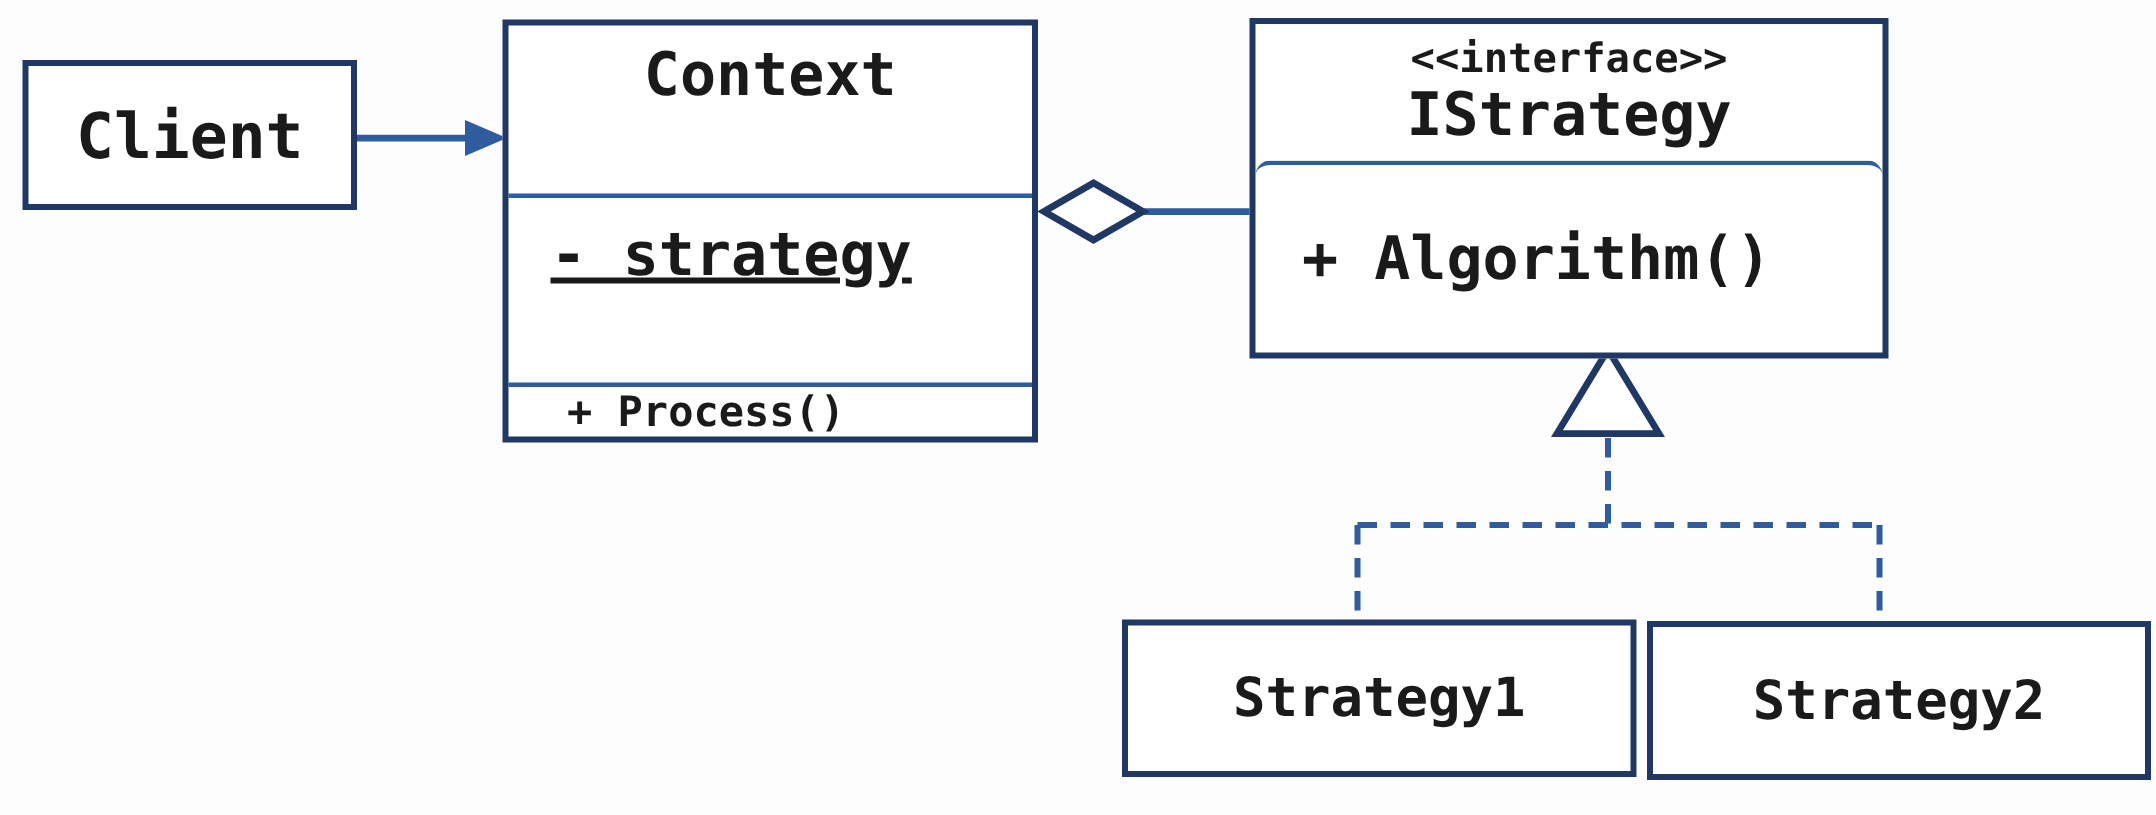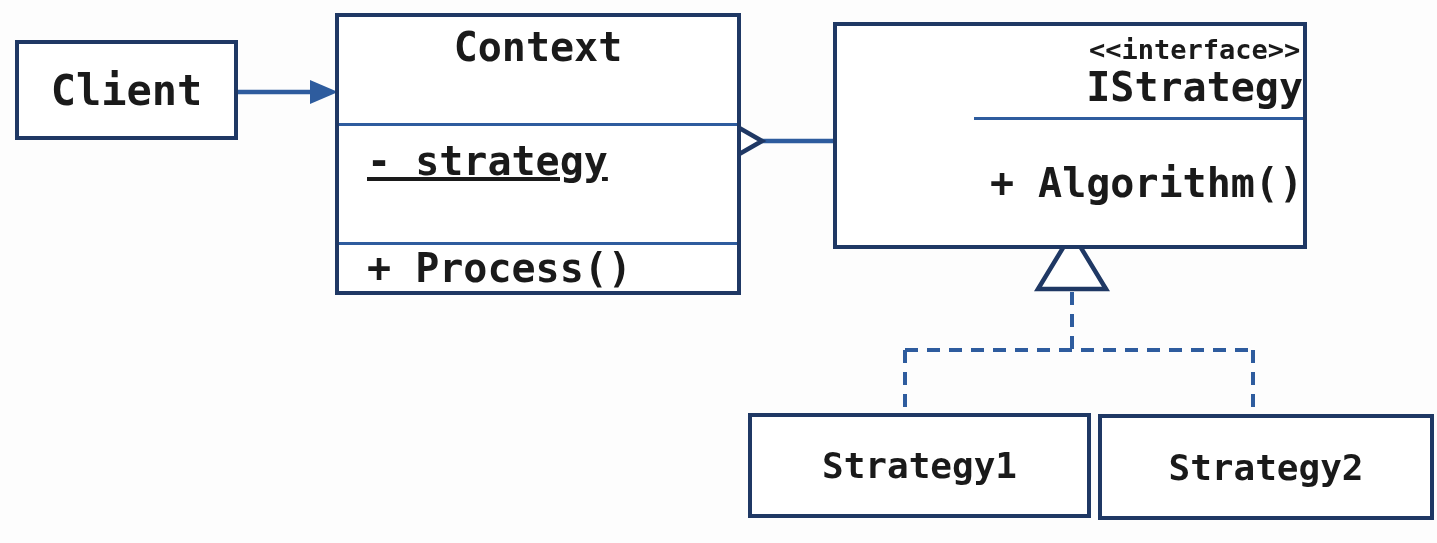--- a/index.html
+++ b/index.html
@@ -35,41 +35,41 @@
     display: flex;
     flex-direction: column;
   }
   .center-label {
     flex: 1;
     display: flex;
     align-items: center;
     justify-content: center;
   }
   .client-box   { left: 15px;   top: 40px;  width: 223px; height: 100px; font-size: 42px; align-items: center; }
-  .context-box  { left: 335px;  top: 13px;  width: 406px; height: 282px; gap: 46px; }
-  .istrategy-box{ left: 833px;  top: 22px;   width: 474px; height: 227px; align-items: flex-end; }
+  .context-box  { left: 335px;  top: 13px;  width: 357px; height: 282px; gap: 46px; }
+  .istrategy-box{ left: 833px;  top: 12px;   width: 426px; height: 227px; }
   .strategy1-box{ left: 748px;  top: 413px; width: 343px; height: 105px; font-size: 36px; }
   .strategy2-box{ left: 1098px; top: 414px; width: 336px; height: 106px; font-size: 36px; }
 
   .compartment { display: flex; align-items: center; }
   .compartment + .compartment { border-top: 3px solid var(--connector_blue); }
 
   .context-box .c-title  { height: 78px;  font-size: 40px; justify-content: center; }
   .context-box .c-attr   { height: 95px;  font-size: 40px; padding-left: 28px; text-decoration: underline; }
-  .context-box .c-method { flex: 1;       font-size: 40px; padding-left: 28px; text-align: right; }
+  .context-box .c-method { flex: 1;       font-size: 28px; padding-left: 39px; text-align: right; }
 
   .istrategy-box .i-title {
     height: 91px;
     flex-direction: column;
     justify-content: center;
     align-items: center;
   }
   .istrategy-box .stereotype { font-size: 27px; line-height: 30px; }
   .istrategy-box .iface-name { font-size: 40px; line-height: 44px; }
-  .istrategy-box .i-method   { flex: 1; font-size: 40px; padding-left: 16px; display:flex; align-items:center; }
+  .istrategy-box .i-method   { flex: 1; font-size: 40px; padding-left: 31px; display:flex; align-items:center;border-radius:10px; }
 
   svg .solid-conn  { stroke: var(--connector_blue); stroke-width: 4.5; fill: none; }
   svg .dashed-conn { stroke: var(--connector_blue); stroke-width: 4;   fill: none; stroke-dasharray: 13 9; }
   svg .arrow-head  { fill: var(--connector_blue); stroke: none; }
   svg .hollow-shape{ stroke: var(--border_navy); stroke-width: 4.5; fill: var(--box_fill); }
 </style>
 </head>
 <body>
 
 <div class="stage">

